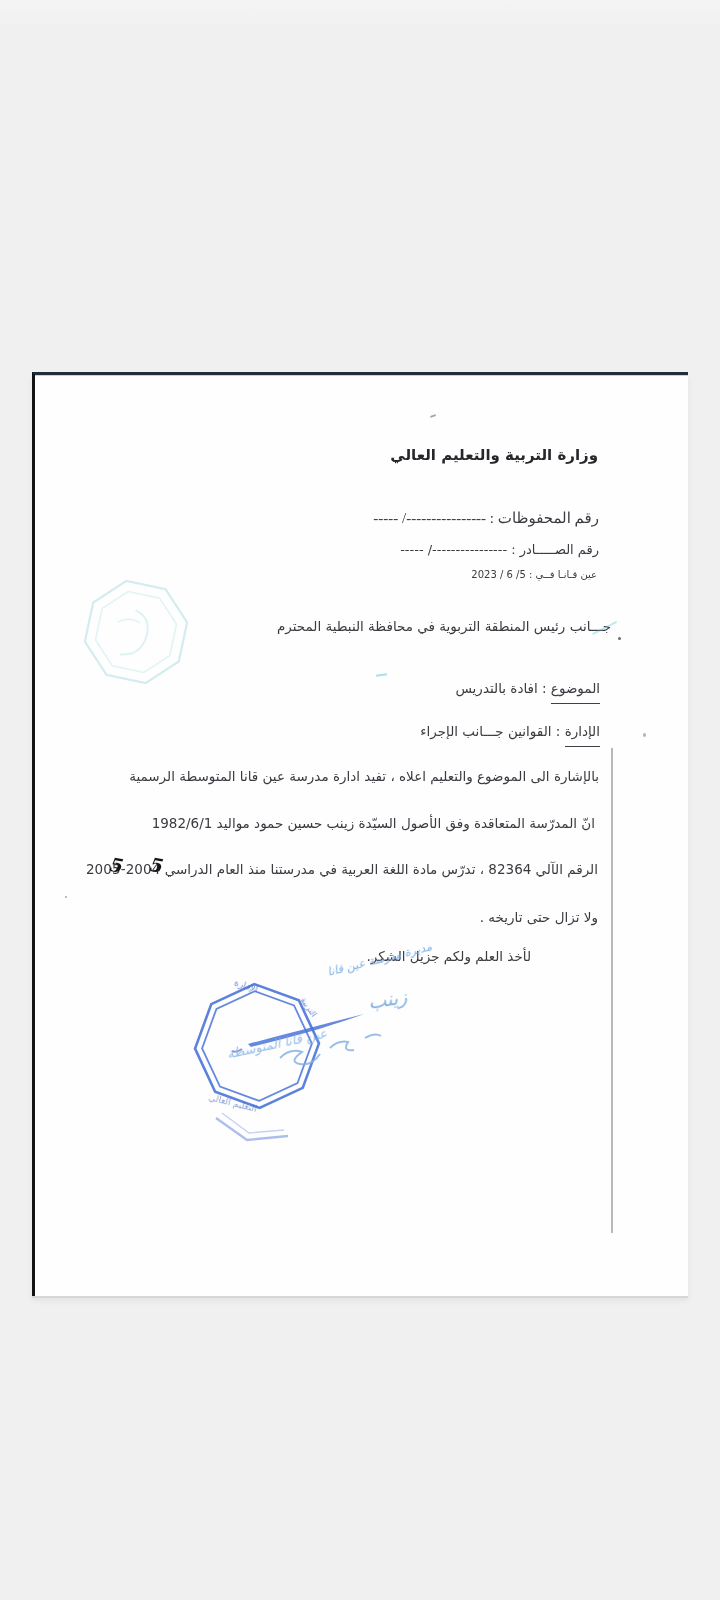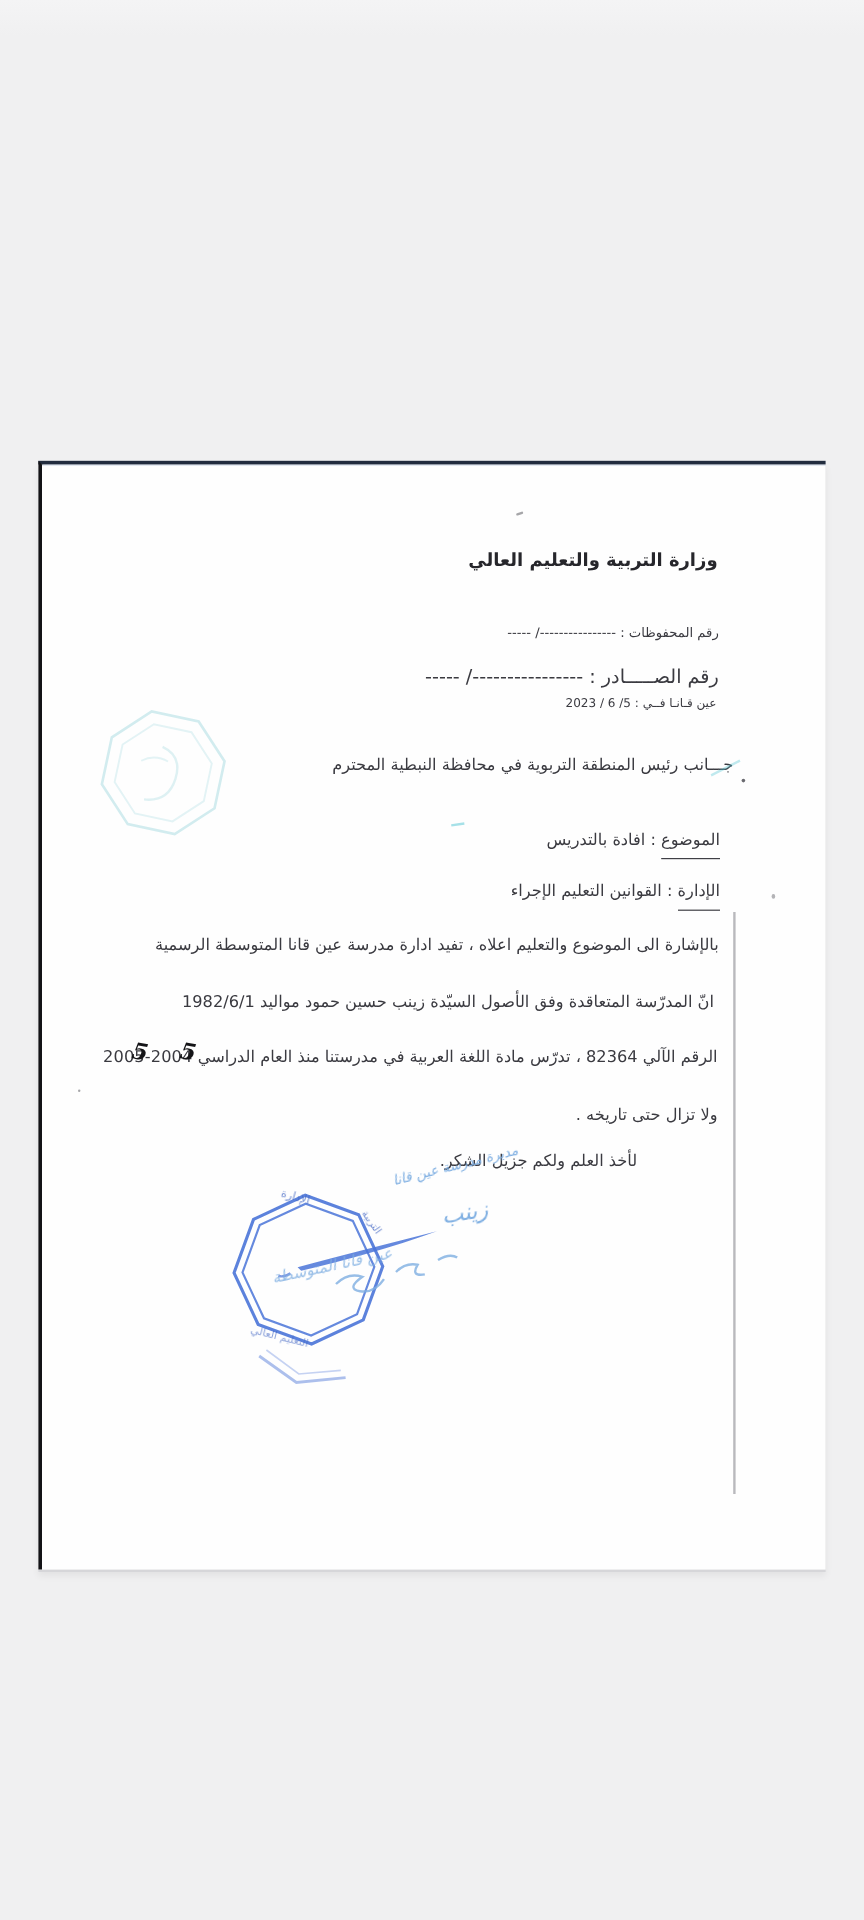--- a/index.html
+++ b/index.html
@@ -4,21 +4,21 @@
 <style>
   html,body{margin:0;padding:0;}
   body{
     width:720px;height:1600px;position:relative;overflow:hidden;
     background:#f1f1f2;
     font-family:"DejaVu Sans", sans-serif;
   }
   .screen{position:absolute;inset:0;background:linear-gradient(#f4f4f5,#f0f0f1 30px);}
   
   .page{
-    position:absolute;left:32px;top:384px;width:656px;height:924px;
+    position:absolute;left:32px;top:372px;width:656px;height:924px;
     background:#fefefe;
     border-top:3px solid #222c3e;
     border-left:3px solid #131316;
     box-shadow:0 2px 0 #d6d6d9, 0 5px 6px rgba(0,0,0,.06), inset 0 1px 0 #c7d2e2;
     box-sizing:border-box;
   }
   .ln{
     position:absolute;direction:rtl;white-space:nowrap;
     color:#3a3a40;font-size:13.5px;letter-spacing:.1px;
   }
@@ -52,34 +52,34 @@
 </style>
 </head>
 <body>
 
 <div class="screen">
 
   <div class="page">
 
     <div class="ln title" style="top:71px;right:90px;">وزارة التربية والتعليم العالي</div>
 
-    <div class="ln" style="top:134px;right:89px;font-size:11px;">رقم المحفوظات : ----------------/ -----</div>
+    <div class="ln" style="top:134px;right:89px;font-size:15px;font-family:Liberation Serif, serif;">رقم المحفوظات : ----------------/ -----</div>
 
-    <div class="ln" style="top:167px;right:89px;font-size:16px;">رقم الصـــــادر : ----------------/ -----</div>
+    <div class="ln" style="top:167px;right:89px;font-size:13px;">رقم الصـــــادر : ----------------/ -----</div>
 
     <div class="ln" style="top:194px;right:91px;font-size:10px;">عين قـانـا فــي  : 5/ 6 / 2023</div>
 
     <div class="ln" style="top:243px;right:77px;">جـــانب رئيس المنطقة التربوية في محافظة النبطية المحترم</div>
 
     <div class="ln" style="top:305px;right:88px;">
       <span class="underl">الموضوع</span><span> : </span><span>افادة بالتدريس</span>
     </div>
 
     <div class="ln" style="top:348px;right:88px;">
-      <span class="underl">الإدارة</span><span>  : </span><span>القوانين التعليم الإجراء</span>
+      <span class="underl">الإدارة</span><span>  : </span><span>القوانين جـــانب الإجراء</span>
     </div>
 
     <div class="ln" style="top:393px;right:89px;">بالإشارة الى الموضوع والتعليم اعلاه ، تفيد ادارة مدرسة عين قانا المتوسطة الرسمية</div>
 
     <div class="ln" style="top:440px;right:93px;">انّ المدرّسة  المتعاقدة  وفق الأصول السيّدة زينب حسين حمود مواليد 1982/6/1</div>
 
     <div class="ln" style="top:486px;right:90px;">
       <span>الرقم الآلي 82364 ، تدرّس مادة اللغة العربية في مدرستنا منذ العام الدراسي </span><bdi class="years"><span class="yr"><span>2005</span><i class="hw">5</i></span><span>-</span><span class="yr"><span>2004</span><i class="hw">5</i></span></bdi>
     </div>
 

